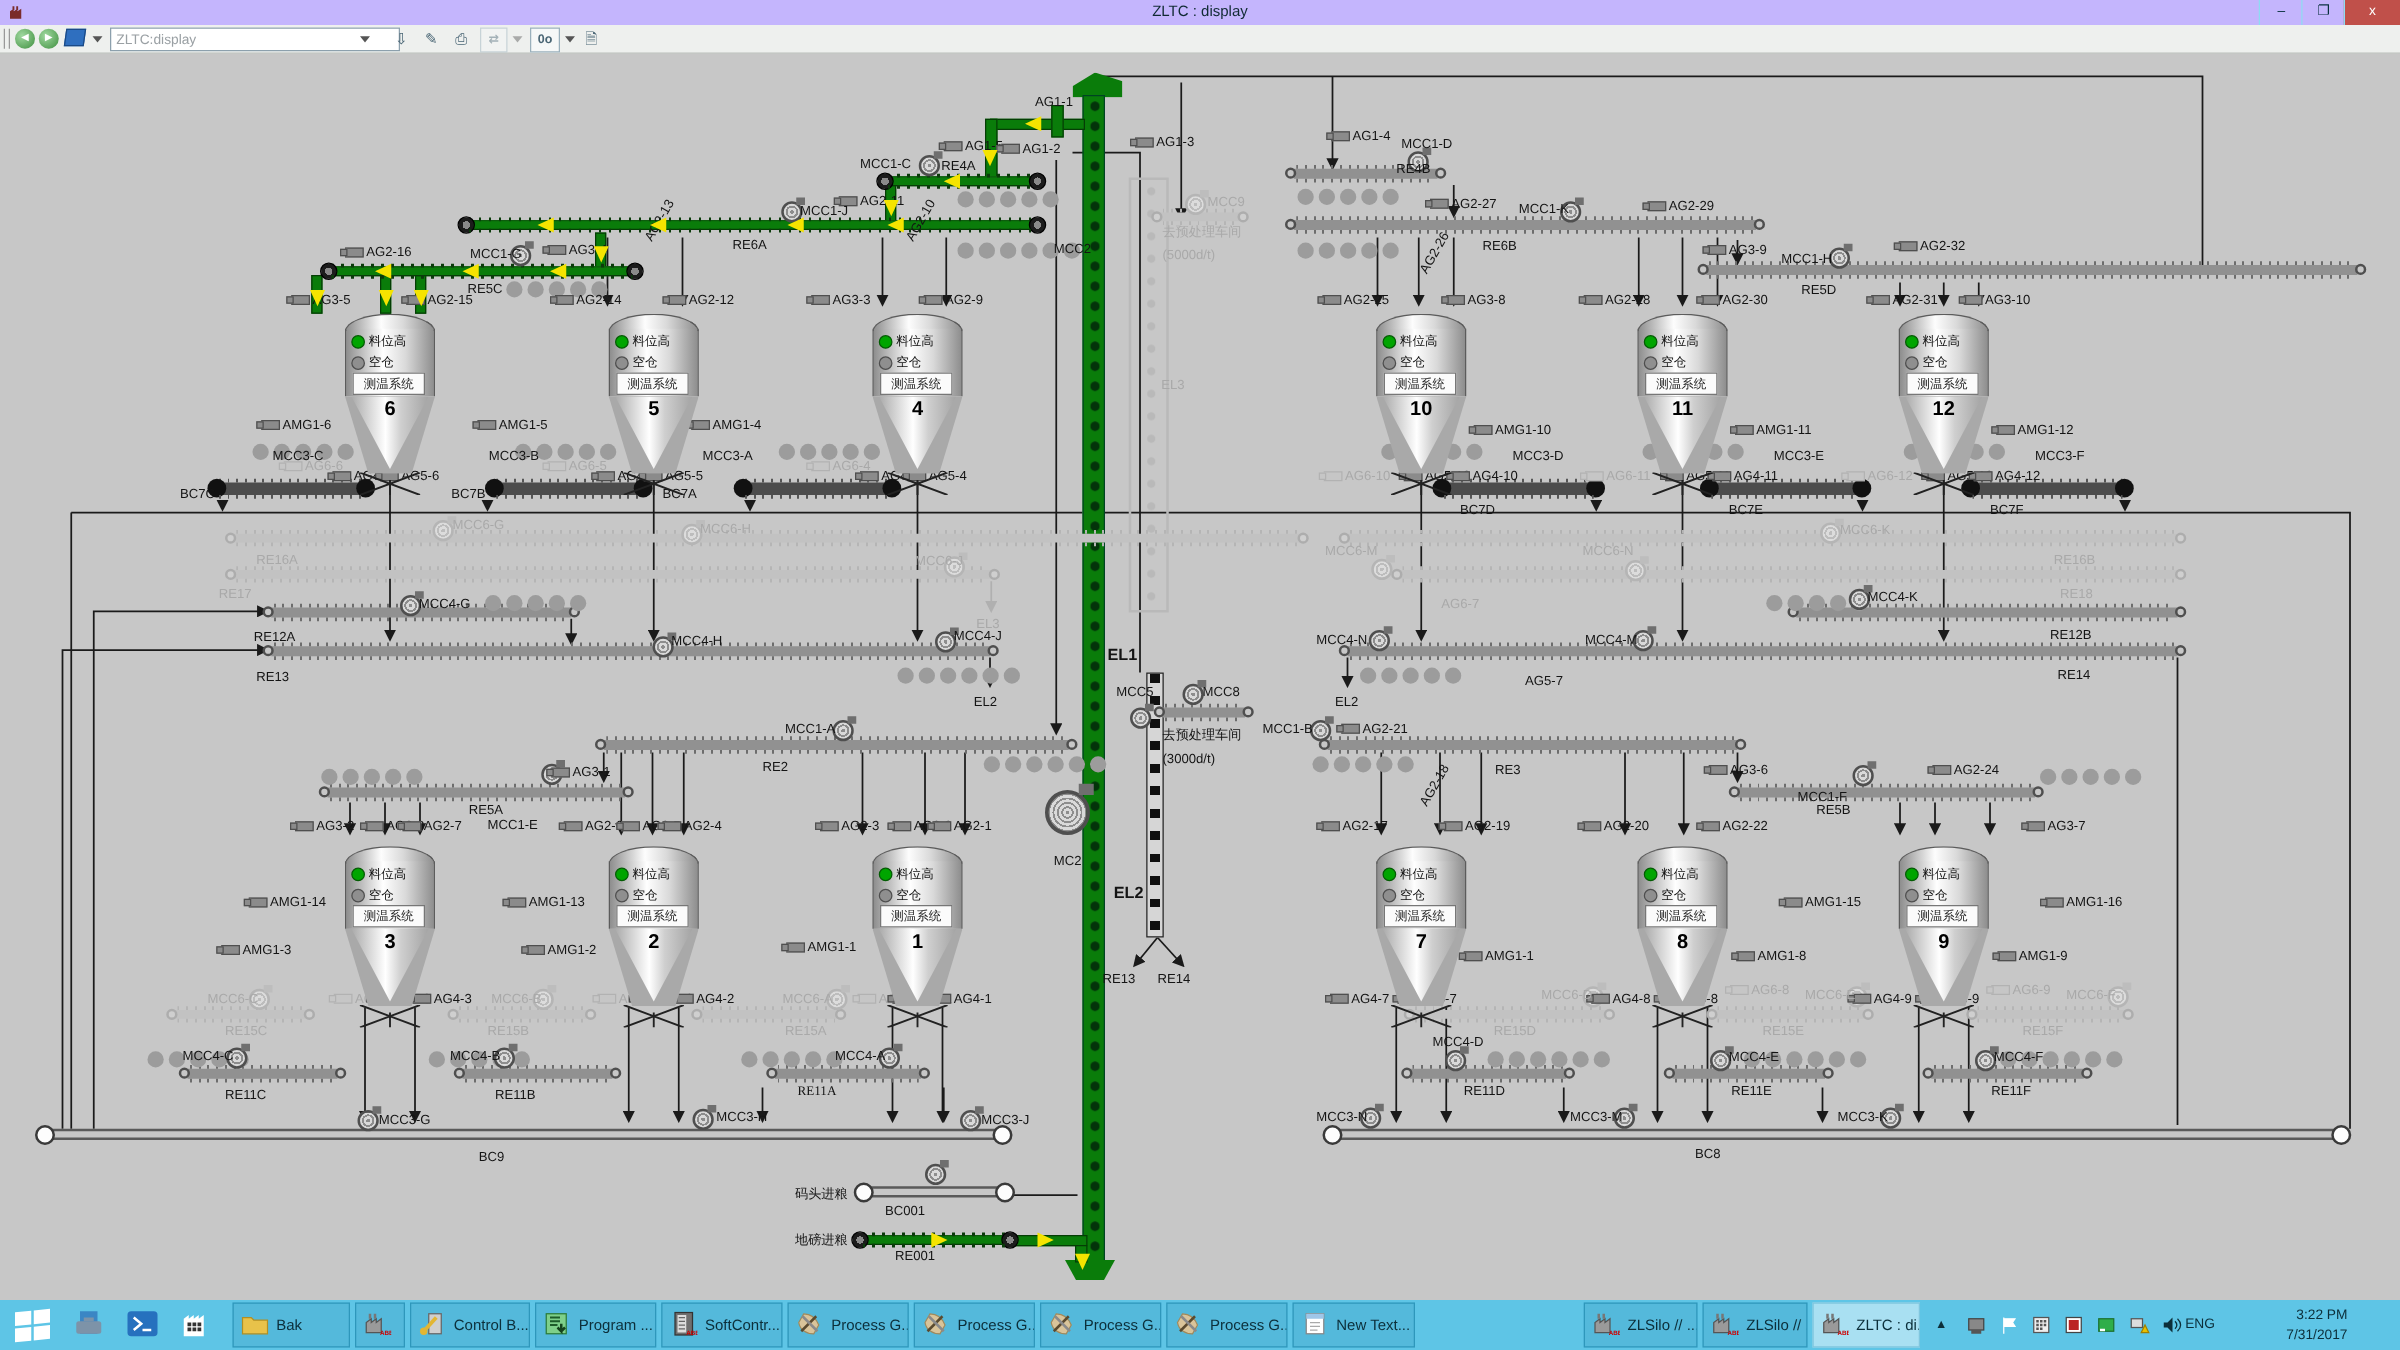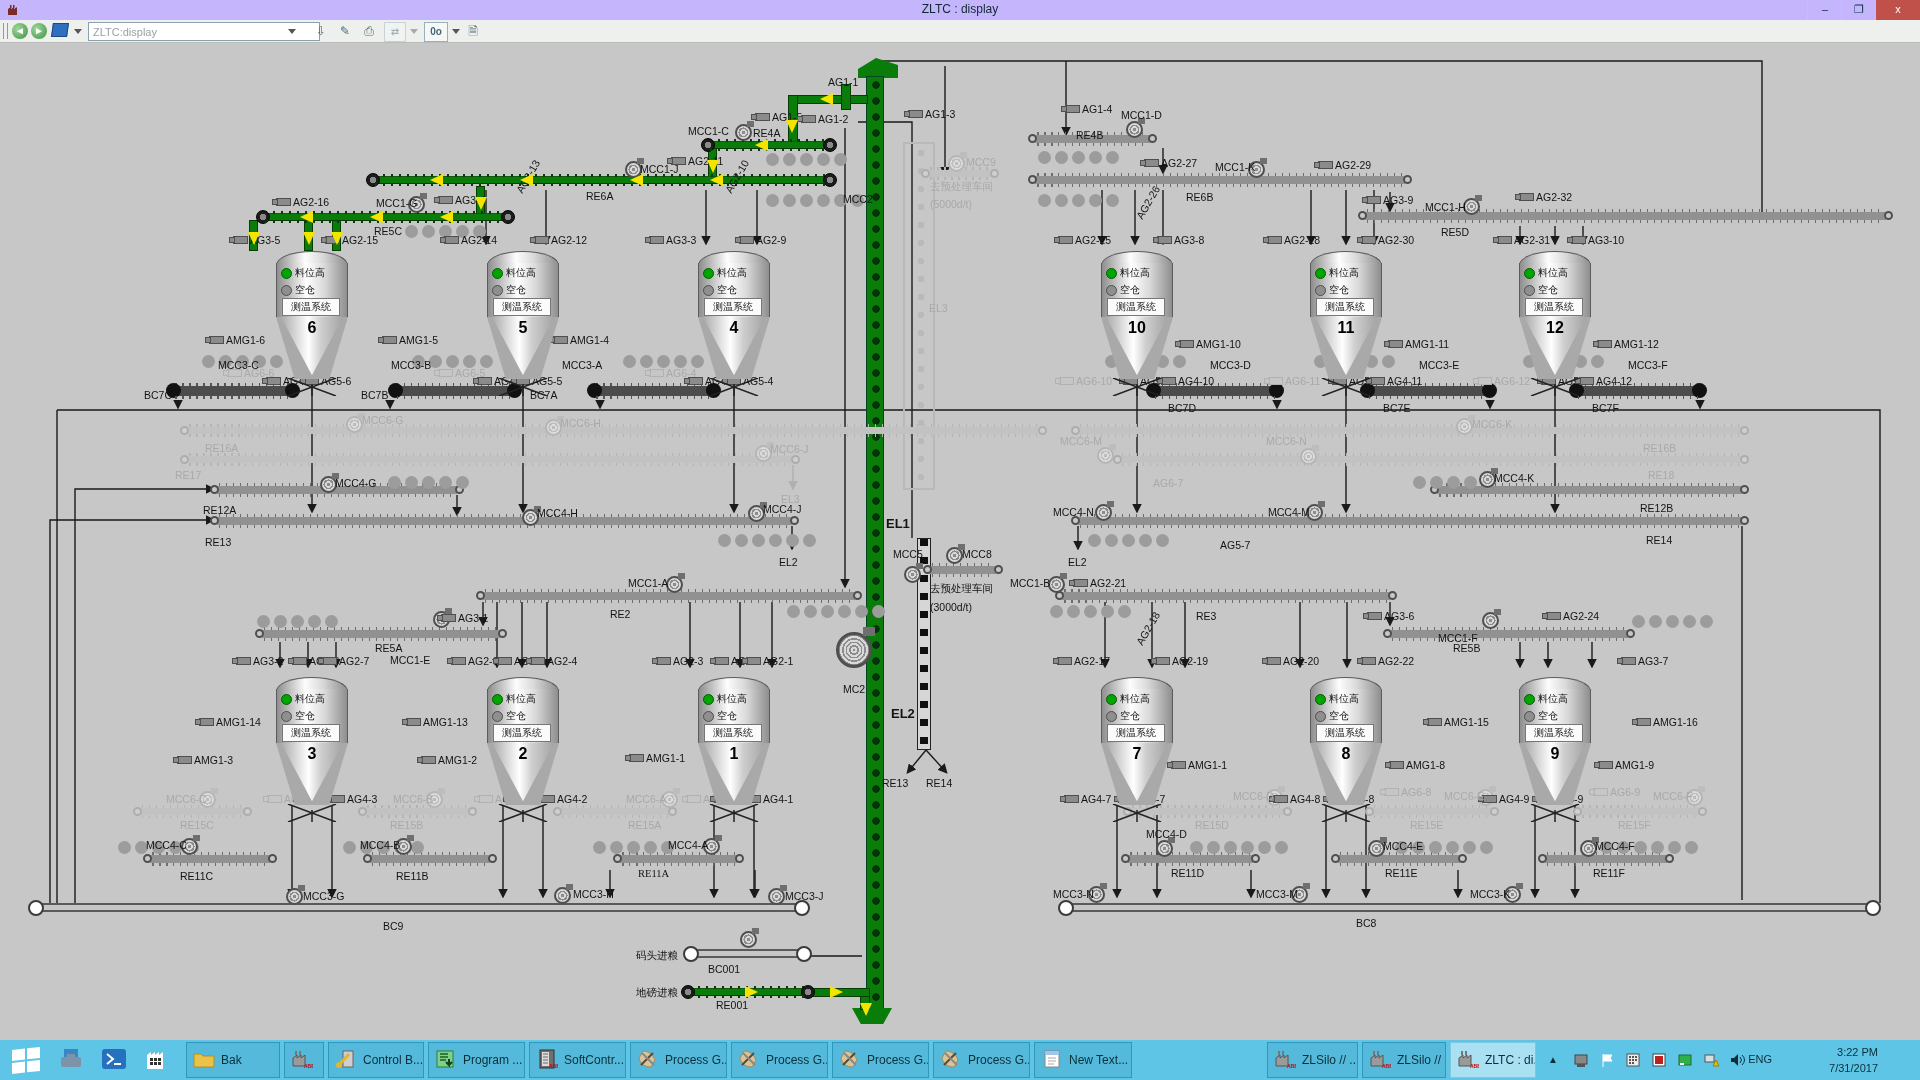--- a/index.html
+++ b/index.html
@@ -683,21 +683,21 @@
     <div class="lbl" style="left: 461px; top: 235px;">AG2-14</div>
     <div class="vlv" style="left: 534px; top: 236px;"></div>
     <div class="lbl" style="left: 551px; top: 235px;">AG2-12</div>
     <div class="vlv" style="left: 649px; top: 236px;"></div>
     <div class="lbl" style="left: 666px; top: 235px;">AG3-3</div>
     <div class="vlv" style="left: 739px; top: 236px;"></div>
     <div class="lbl" style="left: 756px; top: 235px;">AG2-9</div>
     <div class="vlv" style="left: 1065px; top: 105px;"></div>
     <div class="lbl" style="left: 1082px; top: 104px;">AG1-4</div>
     <div class="lbl" style="left: 1121px; top: 110px;">MCC1-D</div>
-    <div class="lbl" style="left: 1076px; top: 130px;">RE4B</div>
+    <div class="lbl" style="left: 1117px; top: 130px;">RE4B</div>
     <div class="vlv" style="left: 1144px; top: 159px;"></div>
     <div class="lbl" style="left: 1161px; top: 158px;">AG2-27</div>
     <div class="lbl" style="left: 1215px; top: 162px;">MCC1-K</div>
     <div class="vlv" style="left: 1318px; top: 161px;"></div>
     <div class="lbl" style="left: 1335px; top: 160px;">AG2-29</div>
     <div class="lbl" style="left: 1186px; top: 192px;">RE6B</div>
     <div class="lbl rot" style="left: 1144px; top: 210px;">AG2-26</div>
     <div class="vlv" style="left: 1366px; top: 196px;"></div>
     <div class="lbl" style="left: 1383px; top: 195px;">AG3-9</div>
     <div class="lbl" style="left: 1425px; top: 202px;">MCC1-H</div>
@@ -773,21 +773,21 @@
     <div class="lbl" style="left: 144px; top: 390px;">BC7C</div>
     <div class="lbl" style="left: 361px; top: 390px;">BC7B</div>
     <div class="lbl" style="left: 530px; top: 390px;">BC7A</div>
     <div class="lbl" style="left: 1168px; top: 403px;">BC7D</div>
     <div class="lbl" style="left: 1383px; top: 403px;">BC7E</div>
     <div class="lbl" style="left: 1592px; top: 403px;">BC7F</div>
     <div class="lbl lt" style="left: 362px; top: 415px;">MCC6-G</div>
     <div class="lbl lt" style="left: 560px; top: 418px;">MCC6-H</div>
     <div class="lbl lt" style="left: 205px; top: 443px;">RE16A</div>
     <div class="lbl lt" style="left: 175px; top: 470px;">RE17</div>
-    <div class="lbl lt" style="left: 770px; top: 444px;">MCC6-J</div>
+    <div class="lbl lt" style="left: 732px; top: 444px;">MCC6-J</div>
     <div class="lbl lt" style="left: 781px; top: 494px;">EL3</div>
     <div class="lbl" style="left: 335px; top: 478px;">MCC4-G</div>
     <div class="lbl" style="left: 537px; top: 508px;">MCC4-H</div>
     <div class="lbl" style="left: 763px; top: 504px;">MCC4-J</div>
     <div class="lbl" style="left: 203px; top: 505px;">RE12A</div>
     <div class="lbl" style="left: 205px; top: 537px;">RE13</div>
     <div class="lbl" style="left: 779px; top: 557px;">EL2</div>
     <div class="lbl lt" style="left: 1060px; top: 436px;">MCC6-M</div>
     <div class="lbl lt" style="left: 1266px; top: 436px;">MCC6-N</div>
     <div class="lbl lt" style="left: 1472px; top: 419px;">MCC6-K</div>

